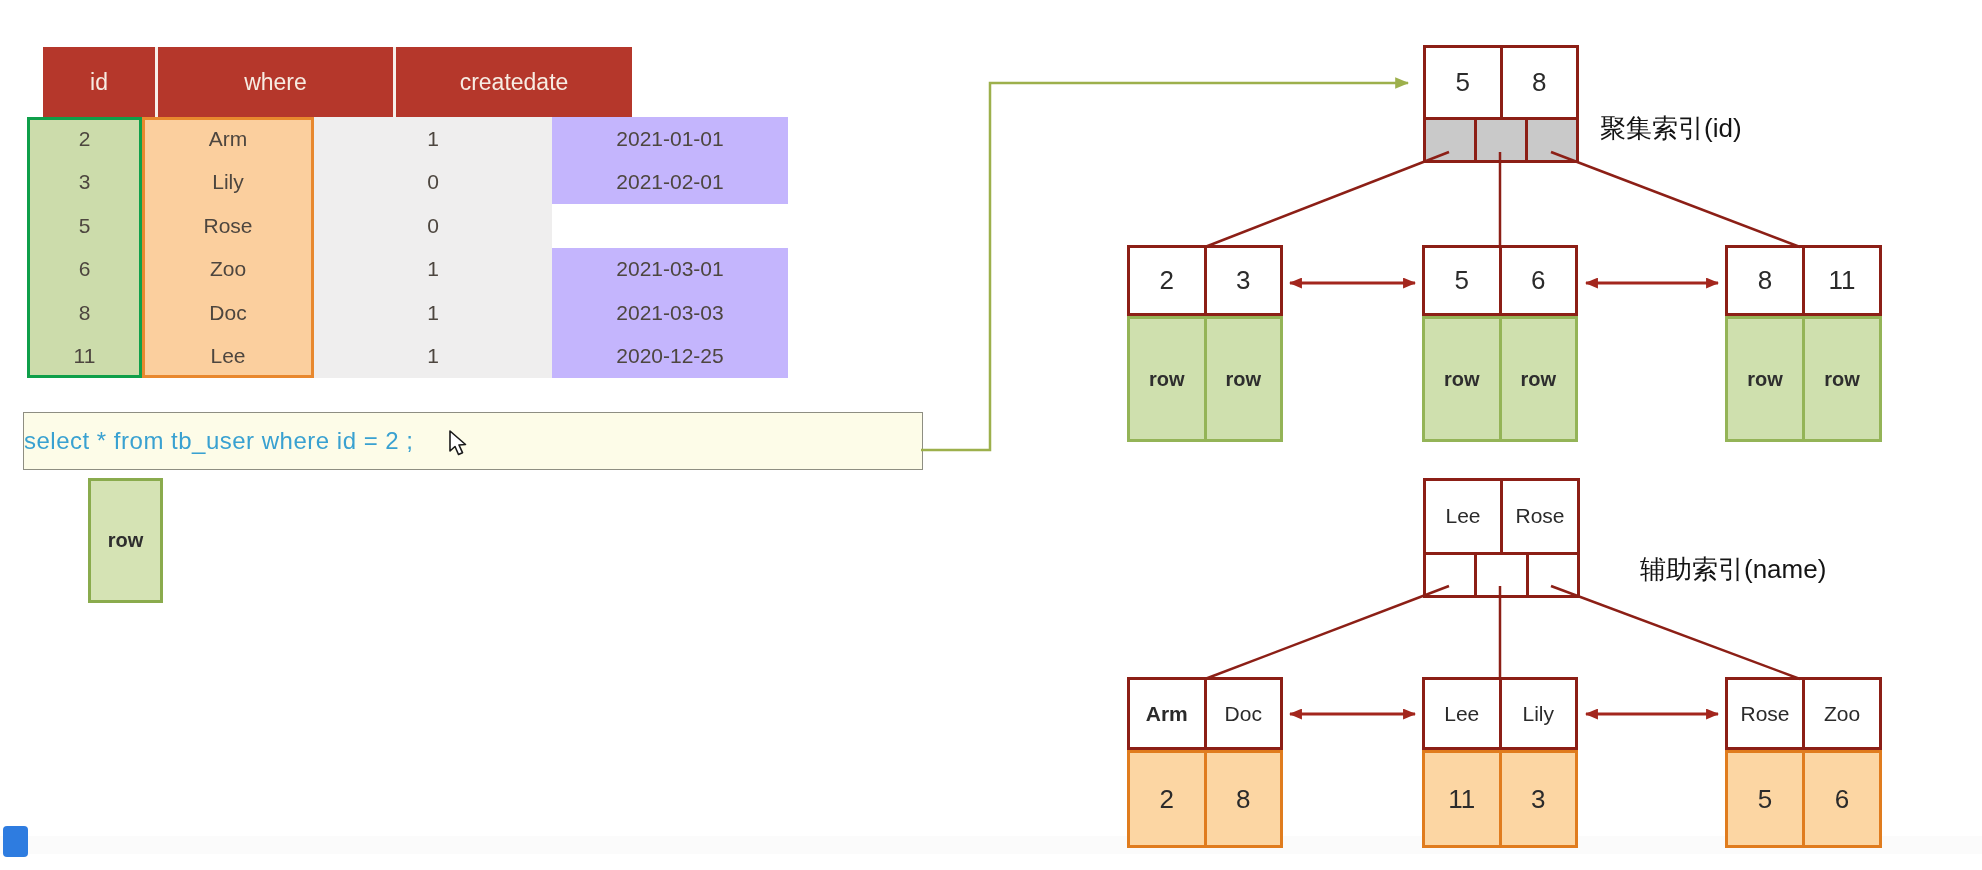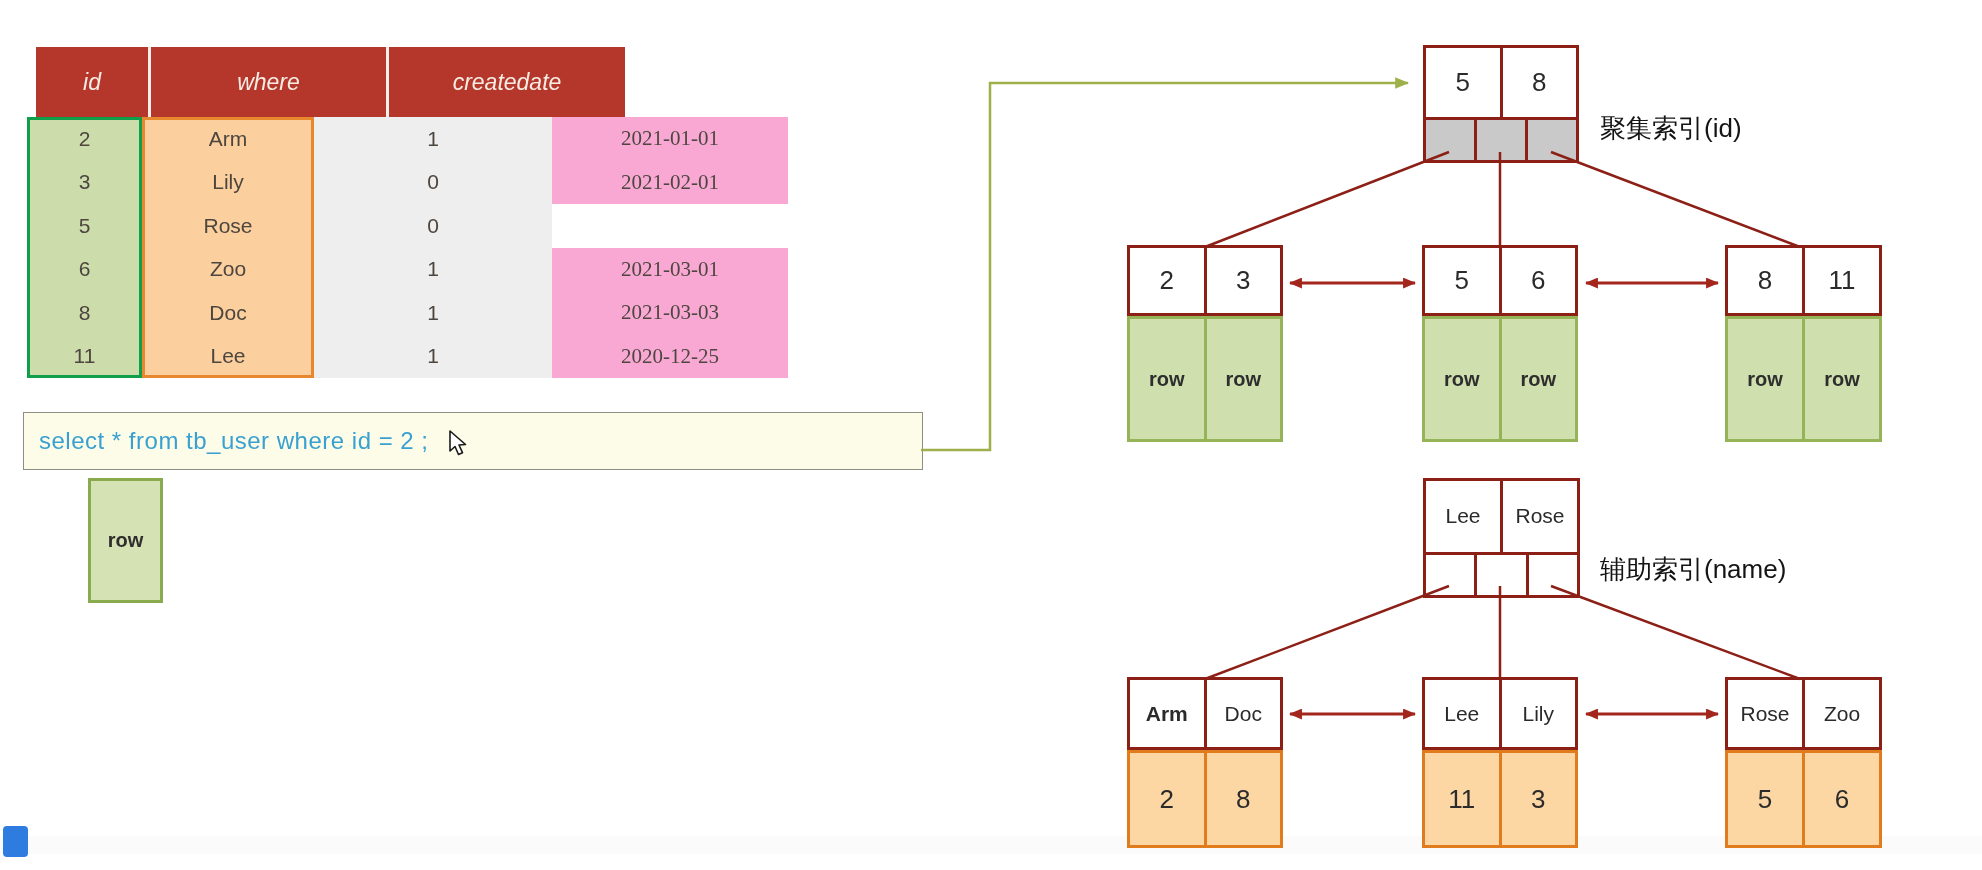--- a/index.html
+++ b/index.html
@@ -4,37 +4,37 @@
 <style>
   html,body{margin:0;padding:0;background:#fff;}
   #canvas{
     position:relative;width:1982px;height:870px;background:#ffffff;overflow:hidden;
     font-family:"Liberation Sans","DejaVu Sans",sans-serif;color:#3c3c3c;
   }
   .abs{position:absolute;box-sizing:border-box;}
 
   
   #dtable{left:27px;top:47px;width:761px;height:331px;}
-  .thead{position:absolute;left:9px;top:0;height:70px;display:flex;width:761px;font-style:italic;}
+  .thead{position:absolute;left:16px;top:0;height:70px;display:flex;width:761px;}
   .hcell{background:#b5372b;color:#f7ece3;font-size:23px;display:flex;align-items:center;justify-content:center;box-sizing:border-box;border-right:3px solid #f6efe9;}
   .hcell:last-child{border-right:none;}
   .tbody{position:absolute;left:0;top:70px;width:761px;}
   .trow{display:flex;height:43.5px;}
   .bcell{display:flex;align-items:center;justify-content:center;font-size:21px;color:#4d463f;box-sizing:border-box;}
   .c-id{width:115px;background:#ccdcab;}
   .c-name{width:172px;background:#fbcf9e;}
   .c-gender{width:238px;background:#efeeee;}
-  .c-date{width:236px;background:#f9a8d4;font-family:Liberation Serif, serif;}
+  .c-date{width:236px;background:#c4b5fd;}
   .col-outline{position:absolute;top:70px;height:261px;pointer-events:none;background:transparent;box-sizing:border-box;}
   #outline-id{left:0;width:115px;border:3px solid #0f9f4a;}
   #outline-name{left:115px;width:172px;border:3px solid #e8882e;}
 
   
   #sqlbox{left:23px;top:412px;width:900px;height:58px;background:#fdfce8;border:1.5px solid #8e8e82;display:flex;align-items:center;}
-  #sqltext{padding-left:15px;font-size:24px;color:#39a1d1;letter-spacing:.5px;white-space:pre;}
+  #sqltext{font-size:24px;color:#39a1d1;letter-spacing:.5px;white-space:pre;}
 
   
   #rowbox{left:88px;top:478px;width:75px;height:125px;background:#d5e3b4;border:3px solid #8aab4d;display:flex;align-items:center;justify-content:center;font-size:20px;font-weight:600;color:#2e2e2e;}
 
   
   .root{border:3px solid #8c1f16;background:#fff;display:grid;grid-template-rows:62% 38%;}
   .root .keys{display:flex;}
   .root .keys .k + .k{border-left:3px solid #8c1f16;}
   .root .ptrs{display:flex;border-top:3px solid #8c1f16;}
   .root .ptrs .p{flex:1;}
@@ -174,21 +174,21 @@
     <div class="keys">
       <div class="k nametext">Lee</div>
       <div class="k nametext">Rose</div>
     </div>
     <div class="ptrs">
       <div class="p ptr-white"></div>
       <div class="p ptr-white"></div>
       <div class="p ptr-white"></div>
     </div>
   </div>
-  <div class="abs treelabel" style="left:1600px;top:552px">辅助索引(name)</div>
+  <div class="abs treelabel" style="left:1640px;top:552px">辅助索引(name)</div>
 
   <div class="abs leaf-keys" style="left:1127px;top:677px;width:156px;height:73px">
     <div class="k nametext bold">Arm</div>
     <div class="k nametext">Doc</div>
   </div>
   <div class="abs leaf-sub sub-orange" style="left:1127px;top:750px;width:156px;height:98px">
     <div class="k num">2</div>
     <div class="k num">8</div>
   </div>
 

